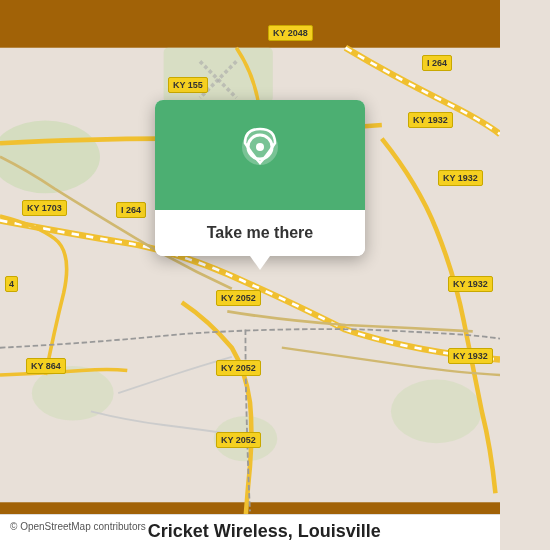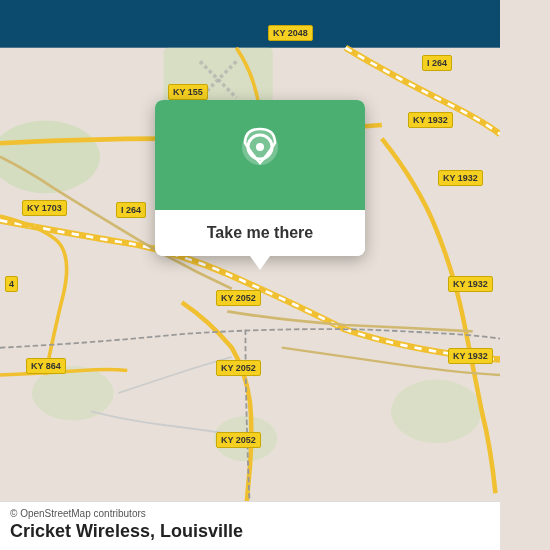--- a/index.html
+++ b/index.html
@@ -11,21 +11,21 @@
       position: relative;
       background: #e8e0d8;
     }
 
     
     #map-container {
       width: 500px;
       height: 550px;
       position: relative;
       overflow: hidden;
-      background-color: #0c4a6e;
+      background-color: #a16207;
     }
 
     
     .map-svg {
       position: absolute;
       top: 0; left: 0;
       width: 100%; height: 100%;
     }
 
     
@@ -87,21 +87,21 @@
 
     
     .bottom-bar {
       position: absolute;
       bottom: 0;
       left: 0;
       right: 0;
       background: white;
       padding: 6px 10px 8px 10px;
       display: flex;
-      flex-direction: column;
+      flex-direction: row;
       gap: 2px;
       border-top: 1px solid #ddd;
     }
 
     .attribution {
       font-size: 10px;
       color: #555;
     }
 
     .location-row {
@@ -187,21 +187,21 @@
 
     <path d="M 130 380 Q 160 370 190 360 Q 220 350 255 340" stroke="#ccc" stroke-width="2" fill="none"></path>
     <path d="M 100 400 Q 140 410 180 415 Q 220 420 255 425" stroke="#ccc" stroke-width="2" fill="none"></path>
 
     <path d="M 0 330 Q 100 325 200 315 Q 300 308 400 310 Q 450 312 500 315 Q 530 317 550 320" stroke="#999" stroke-width="2" fill="none" stroke-dasharray="6,3"></path>
     <path d="M 270 310 Q 270 370 272 430 Q 273 470 275 510" stroke="#999" stroke-width="2" fill="none" stroke-dasharray="6,3"></path>
   </svg>
 
   <div class="road-label" style="top:25px;left:268px">KY 2048</div>
   <div class="road-label" style="top:55px;left:422px">I 264</div>
-  <div class="road-label" style="top:84px;left:168px">KY 155</div>
+  <div class="road-label" style="top:77px;left:168px">KY 155</div>
   <div class="road-label" style="top:112px;left:408px">KY 1932</div>
   <div class="road-label" style="top:170px;left:438px">KY 1932</div>
   <div class="road-label" style="top:202px;left:116px">I 264</div>
   <div class="road-label" style="top:200px;left:22px">KY 1703</div>
   <div class="road-label" style="top:276px;left:448px">KY 1932</div>
   <div class="road-label" style="top:290px;left:216px">KY 2052</div>
   <div class="road-label" style="top:358px;left:26px">KY 864</div>
   <div class="road-label" style="top:360px;left:216px">KY 2052</div>
   <div class="road-label" style="top:348px;left:448px">KY 1932</div>
   <div class="road-label" style="top:432px;left:216px">KY 2052</div>

